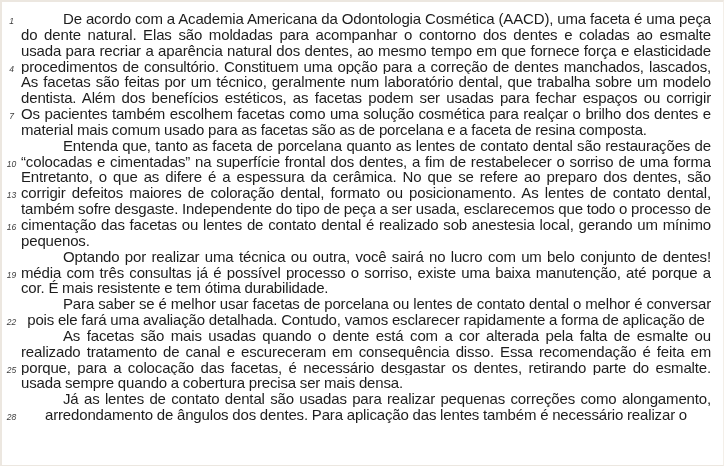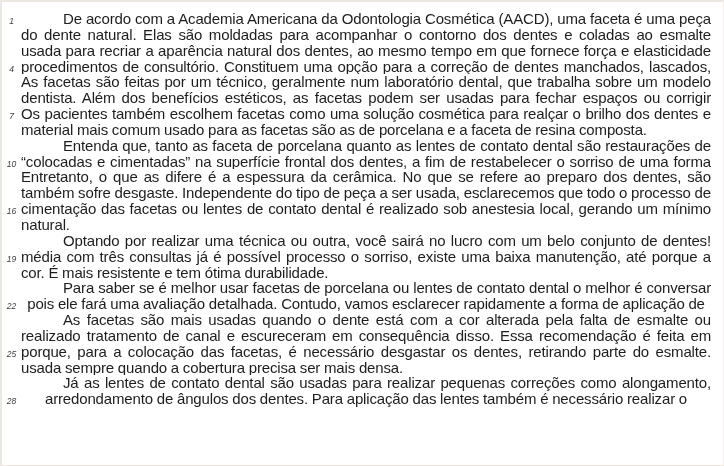--- a/index.html
+++ b/index.html
@@ -104,30 +104,34 @@
       </div>
       <div class="line justify">
         <span class="lnum">10</span>
         <span class="ltext">“colocadas e cimentadas” na superfície frontal dos dentes, a fim de restabelecer o sorriso de uma forma natural e harmoniosa.</span>
       </div>
       <div class="line justify">
         <span class="lnum"></span>
         <span class="ltext">Entretanto, o que as difere é a espessura da cerâmica. No que se refere ao preparo dos dentes, são realizados os mesmos</span>
       </div>
       <div class="line justify">
+        <span class="lnum">13</span>
+        <span class="ltext">corrigir defeitos maiores de coloração dental, formato ou posicionamento. As lentes de contato dental, nome dado</span>
+      </div>
+      <div class="line justify">
         <span class="lnum"></span>
         <span class="ltext">também sofre desgaste. Independente do tipo de peça a ser usada, esclarecemos que todo o processo de preparo do dente e</span>
       </div>
       <div class="line justify">
         <span class="lnum">16</span>
         <span class="ltext">cimentação das facetas ou lentes de contato dental é realizado sob anestesia local, gerando um mínimo desconforto e dor ao</span>
       </div>
       <div class="line left">
         <span class="lnum"></span>
-        <span class="ltext">natural.</span>
+        <span class="ltext">pequenos.</span>
       </div>
       <div class="line justify indent">
         <span class="lnum"></span>
         <span class="ltext">Optando por realizar uma técnica ou outra, você sairá no lucro com um belo conjunto de dentes! Além da rapidez, em</span>
       </div>
       <div class="line justify">
         <span class="lnum">19</span>
         <span class="ltext">média com três consultas já é possível processo o sorriso, existe uma baixa manutenção, até porque a porcelana não altera a</span>
       </div>
       <div class="line left">

